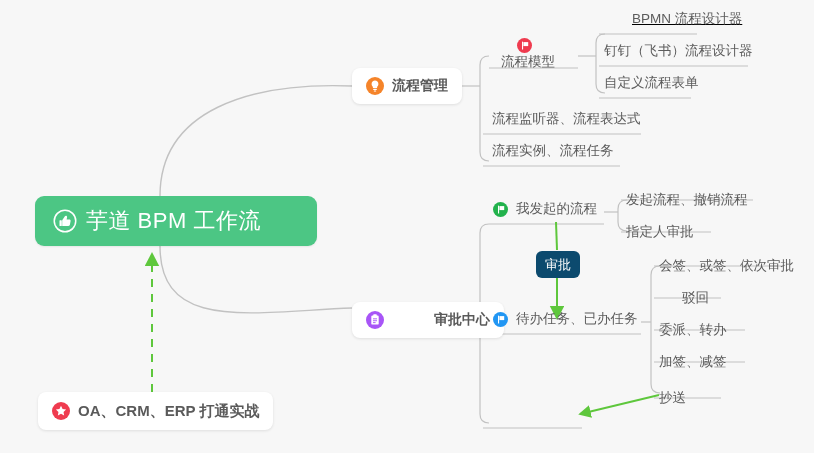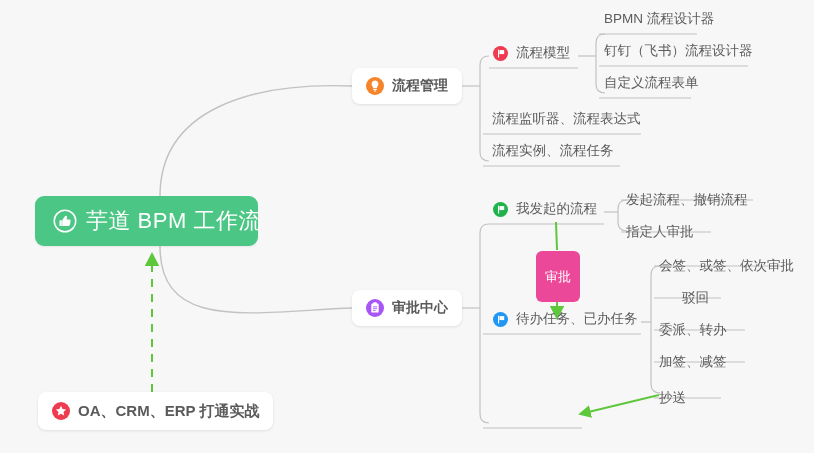--- a/index.html
+++ b/index.html
@@ -24,21 +24,21 @@
     width: 814px;
     height: 453px;
     pointer-events: none;
   }
 
   
   .root-node {
     position: absolute;
     left: 35px;
     top: 196px;
-    width: 223px;
+    width: 282px;
     height: 50px;
     border-radius: 9px;
     background: #4cc684;
     display: flex;
     align-items: center;
     box-sizing: border-box;
     padding-left: 18px;
     box-shadow: 0 1px 2px rgba(0,0,0,0.07);
   }
   .root-label {
@@ -84,27 +84,27 @@
     color: #5c5c5c;
     margin-left: 0;
   }
   .leaf.with-icon .leaf-label {
     margin-left: 8px;
   }
 
   
   .badge {
     position: absolute;
-    background: #ec4899;
+    background: #0c4a6e;
     border-radius: 6px;
     height: 27px;
     display: flex;
     align-items: center;
     justify-content: center;
-    padding: 12px 9px;
+    padding: 0 9px;
     white-space: nowrap;
   }
   .badge-label {
     color: #ffffff;
     font-size: 13px;
   }
 
   
   .ico {
     width: 18px;
@@ -211,49 +211,49 @@
       <svg viewBox="0 0 18 18" width="18" height="18">
         <circle cx="9" cy="9" r="9" fill="#f5842a"></circle>
         <path d="M9 3.6 C7.1 3.6 5.6 5.1 5.6 7 C5.6 8.3 6.3 9.2 6.9 9.9 L6.9 11.1 L11.1 11.1 L11.1 9.9 C11.7 9.2 12.4 8.3 12.4 7 C12.4 5.1 10.9 3.6 9 3.6 Z" fill="#ffffff"></path>
         <rect x="7.2" y="11.8" width="3.6" height="1.1" rx="0.5" fill="#ffffff"></rect>
         <rect x="7.8" y="13.4" width="2.4" height="1" rx="0.5" fill="#ffffff"></rect>
       </svg>
     </span>
     <span class="card-label">流程管理</span>
   </div>
 
-  <div class="leaf with-icon" style="left:489px; top:38px;">
+  <div class="leaf with-icon" style="left:489px; top:38px;flex-direction:column;">
     <span class="ico-sm">
       <svg viewBox="0 0 15 15" width="15" height="15">
         <circle cx="7.5" cy="7.5" r="7.5" fill="#ef3b4f"></circle>
         <rect x="5" y="3.6" width="1.1" height="8" rx="0.4" fill="#ffffff"></rect>
         <path d="M6.4 4.1 L11.2 4.1 L11.2 8.1 L6.4 8.1 Z" fill="#ffffff"></path>
       </svg>
     </span>
     <span class="leaf-label">流程模型</span>
   </div>
 
-  <div class="leaf" style="left:600px; top:4px;">
+  <div class="leaf" style="left:628px; top:4px;text-decoration:underline;">
     <span class="leaf-label">BPMN 流程设计器</span>
   </div>
   <div class="leaf" style="left:600px; top:36px;">
     <span class="leaf-label">钉钉（飞书）流程设计器</span>
   </div>
   <div class="leaf" style="left:600px; top:68px;">
     <span class="leaf-label">自定义流程表单</span>
   </div>
 
   <div class="leaf" style="left:488px; top:136px;">
     <span class="leaf-label">流程实例、流程任务</span>
   </div>
   <div class="leaf" style="left:488px; top:104px;">
     <span class="leaf-label">流程监听器、流程表达式</span>
   </div>
 
-  <div class="card" style="left:352px; top:290px;">
+  <div class="card" style="left:352px; top:302px;gap:42px;">
     <span class="ico">
       <svg viewBox="0 0 18 18" width="18" height="18">
         <circle cx="9" cy="9" r="9" fill="#a855f7"></circle>
         <rect x="5.3" y="4.6" width="7.4" height="9" rx="1.2" fill="#ffffff"></rect>
         <rect x="7.2" y="3.3" width="3.6" height="2.1" rx="0.8" fill="#ffffff"></rect>
         <rect x="7" y="7.4" width="4" height="0.9" fill="#a855f7"></rect>
         <rect x="7" y="9.3" width="4" height="0.9" fill="#a855f7"></rect>
         <rect x="7" y="11.2" width="2.6" height="0.9" fill="#a855f7"></rect>
       </svg>
     </span>

